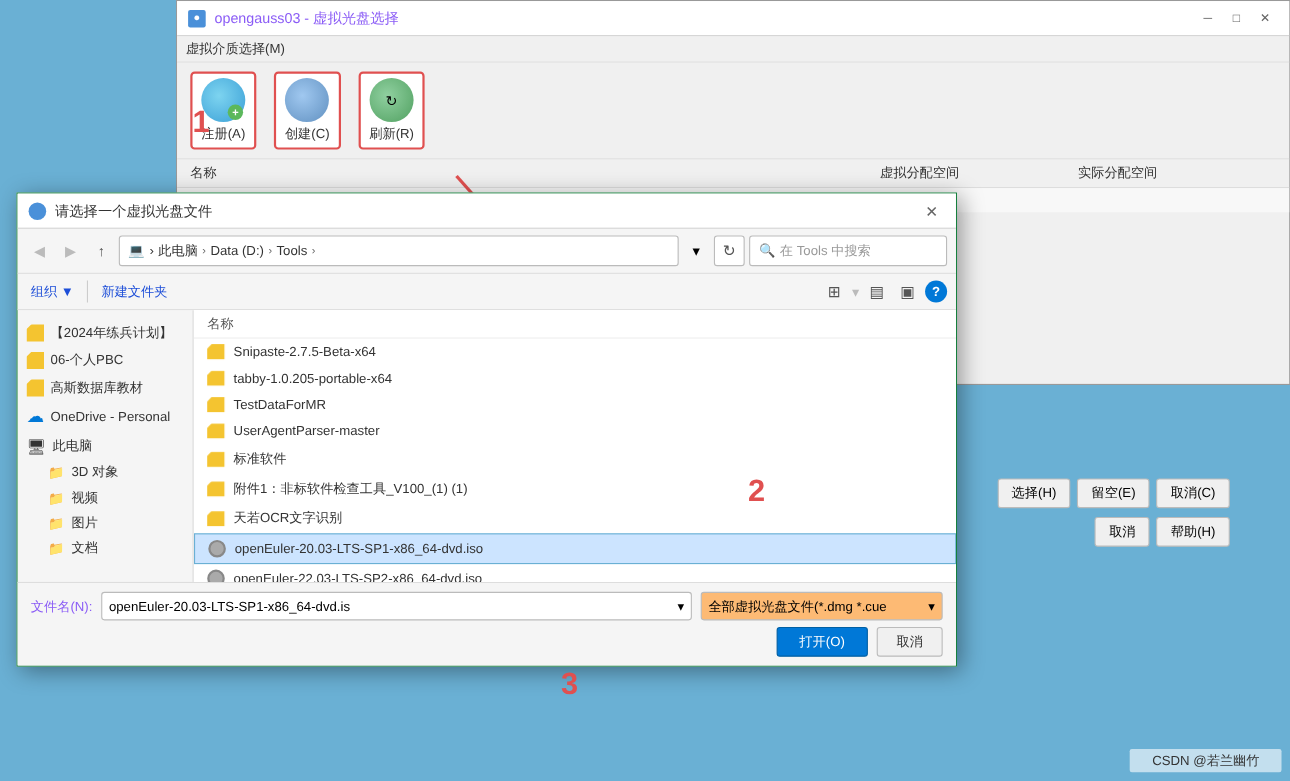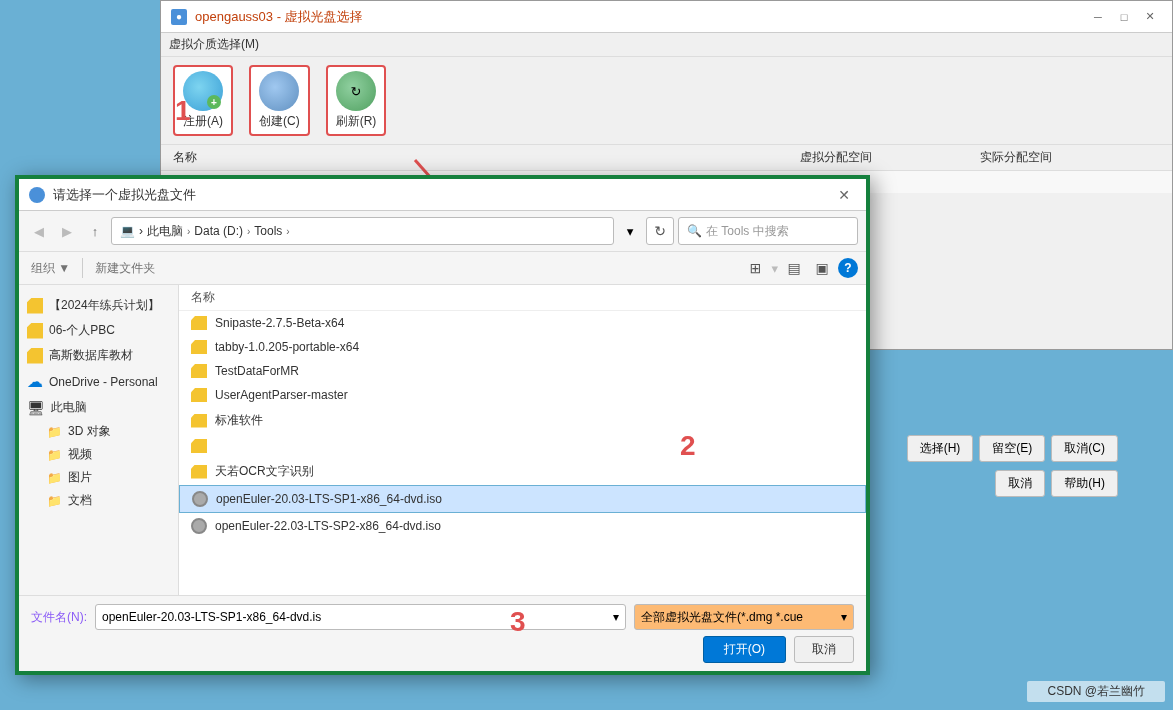--- a/index.html
+++ b/index.html
@@ -28,21 +28,21 @@
       height: 32px;
       display: flex;
       align-items: center;
       padding: 0 10px;
       border-bottom: 1px solid #ccc;
       gap: 8px;
     }
 
     .bg-window-title {
       font-size: 13px;
-      color: #c2410c;
+      color: #8b5cf6;
       flex: 1;
     }
 
     .title-icon {
       width: 16px; height: 16px;
       background: #4a90d9;
       border-radius: 2px;
       display: inline-flex;
       align-items: center;
       justify-content: center;
@@ -170,23 +170,23 @@
       color: #e05050;
       z-index: 20;
     }
 
     
     .file-dialog {
       position: absolute;
       top: 175px;
       left: 15px;
       width: 855px;
-      height: 500px;
+      height: 431px;
       background: #f5f5f5;
-      border: 4px solid #15803d;
+      border: 1px solid #15803d;
       box-shadow: 4px 4px 20px rgba(0,0,0,0.4);
       display: flex;
       flex-direction: column;
       z-index: 10;
     }
 
     .dialog-titlebar {
       background: #fff;
       height: 32px;
       display: flex;
@@ -298,21 +298,21 @@
       display: flex;
       align-items: center;
       padding: 4px 8px;
       gap: 8px;
       background: #f5f5f5;
       border-bottom: 1px solid #ddd;
     }
 
     .toolbar-action {
       font-size: 12px;
-      color: #737373;
+      color: #1d4ed8;
       cursor: pointer;
       padding: 2px 4px;
       border-radius: 3px;
       display: flex; align-items: center; gap: 2px;
     }
 
     .toolbar-sep { width: 1px; background: #ccc; height: 20px; }
 
     .toolbar-views {
       margin-left: auto;
@@ -736,20 +736,21 @@
       <div class="file-item">
         <span class="file-folder-icon"></span>
         <span>UserAgentParser-master</span>
       </div>
       <div class="file-item">
         <span class="file-folder-icon"></span>
         <span>标准软件</span>
       </div>
       <div class="file-item">
         <span class="file-folder-icon"></span>
+        <span>附件1：非标软件检查工具_V100_(1) (1)</span>
       </div>
       <div class="file-item">
         <span class="file-folder-icon"></span>
         <span>天若OCR文字识别</span>
       </div>
       <div class="file-item selected">
         <span class="file-iso-icon"></span>
         <span>openEuler-20.03-LTS-SP1-x86_64-dvd.iso</span>
       </div>
       <div class="file-item">

